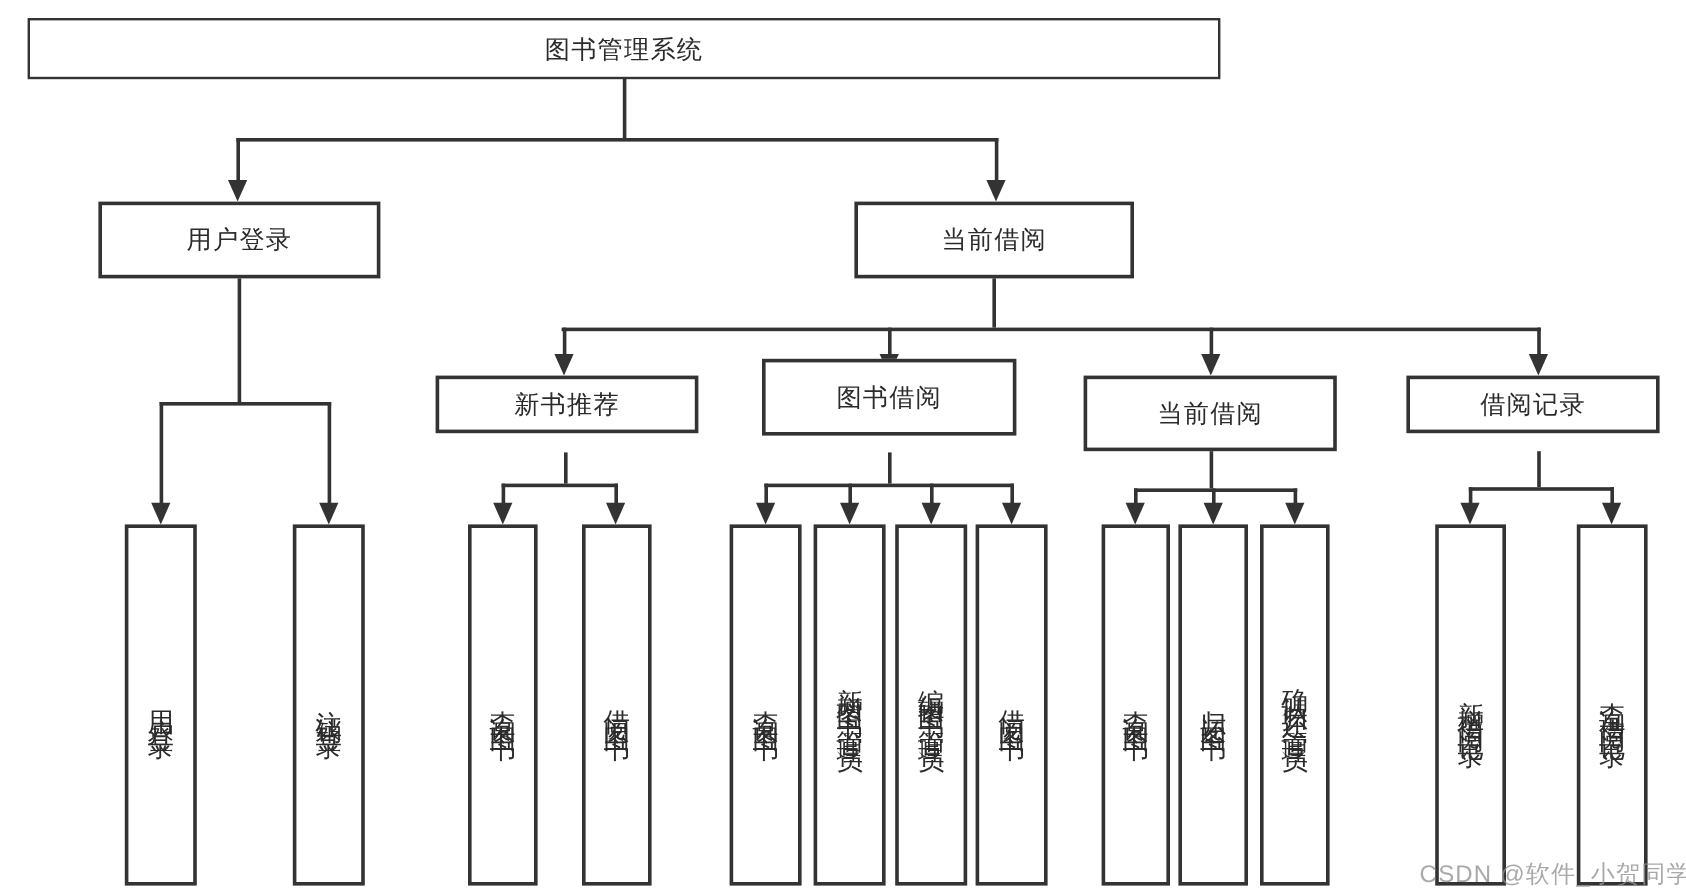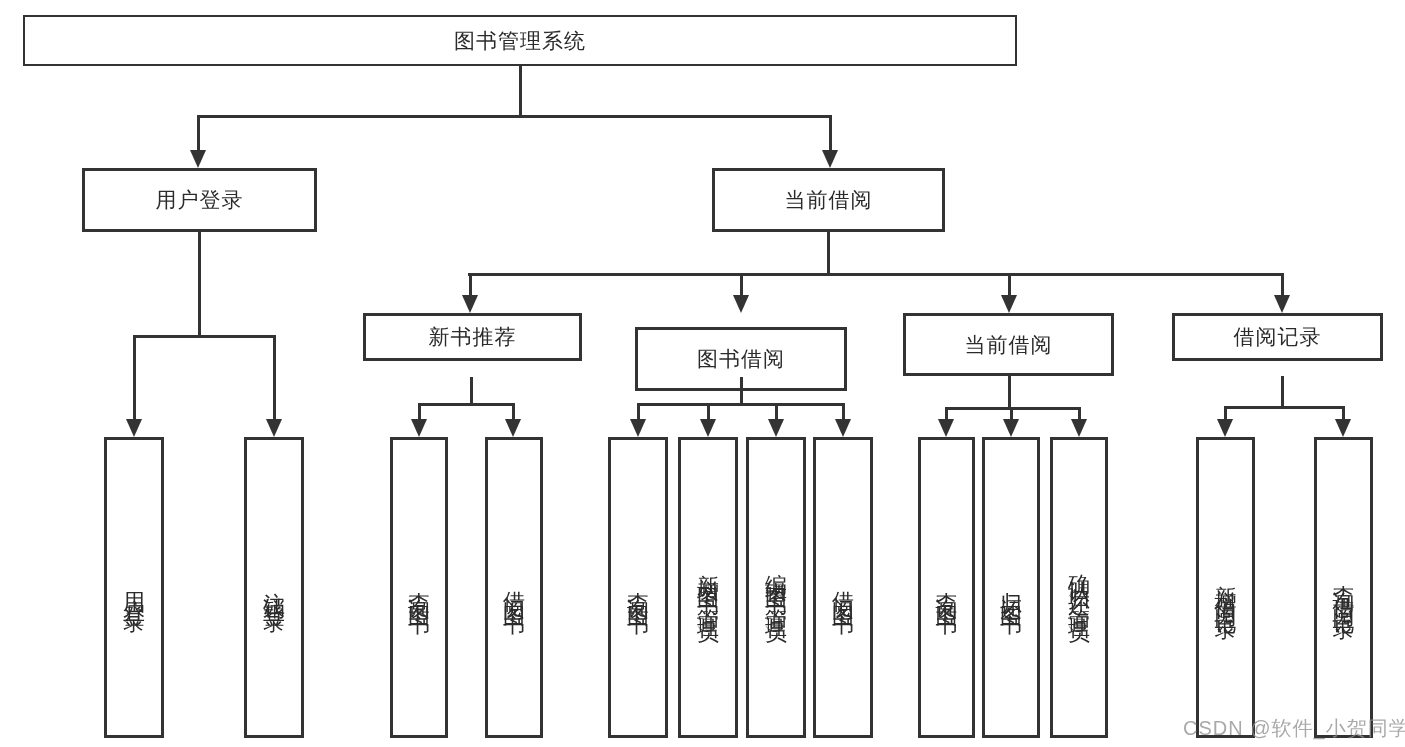--- a/index.html
+++ b/index.html
@@ -91,21 +91,21 @@
   <div class="vline" style="left:469px;top:273px;height:26px;"></div>
   <div class="vline" style="left:740px;top:273px;height:26px;"></div>
   <div class="vline" style="left:1008px;top:273px;height:26px;"></div>
   <div class="vline" style="left:1281px;top:273px;height:26px;"></div>
   <div class="arrow" style="left:462px;top:295px;"></div>
   <div class="arrow" style="left:733px;top:295px;"></div>
   <div class="arrow" style="left:1001px;top:295px;"></div>
   <div class="arrow" style="left:1274px;top:295px;"></div>
 
   <div class="node" style="left:363px;top:313px;width:219px;height:48px;">新书推荐</div>
-  <div class="node" style="left:635px;top:327px;width:212px;height:64px;">图书借阅</div>
+  <div class="node" style="left:635px;top:299px;width:212px;height:64px;">图书借阅</div>
   <div class="node" style="left:903px;top:313px;width:211px;height:63px;text-align:center;">当前借阅</div>
   <div class="node" style="left:1172px;top:313px;width:211px;height:48px;">借阅记录</div>
 
   <div class="vline" style="left:470px;top:377px;height:26px;"></div>
   <div class="hline" style="left:418px;top:403px;width:97px;"></div>
   <div class="vline" style="left:418px;top:403px;height:18px;"></div>
   <div class="vline" style="left:512px;top:403px;height:18px;"></div>
   <div class="arrow" style="left:411px;top:419px;"></div>
   <div class="arrow" style="left:505px;top:419px;"></div>
 

